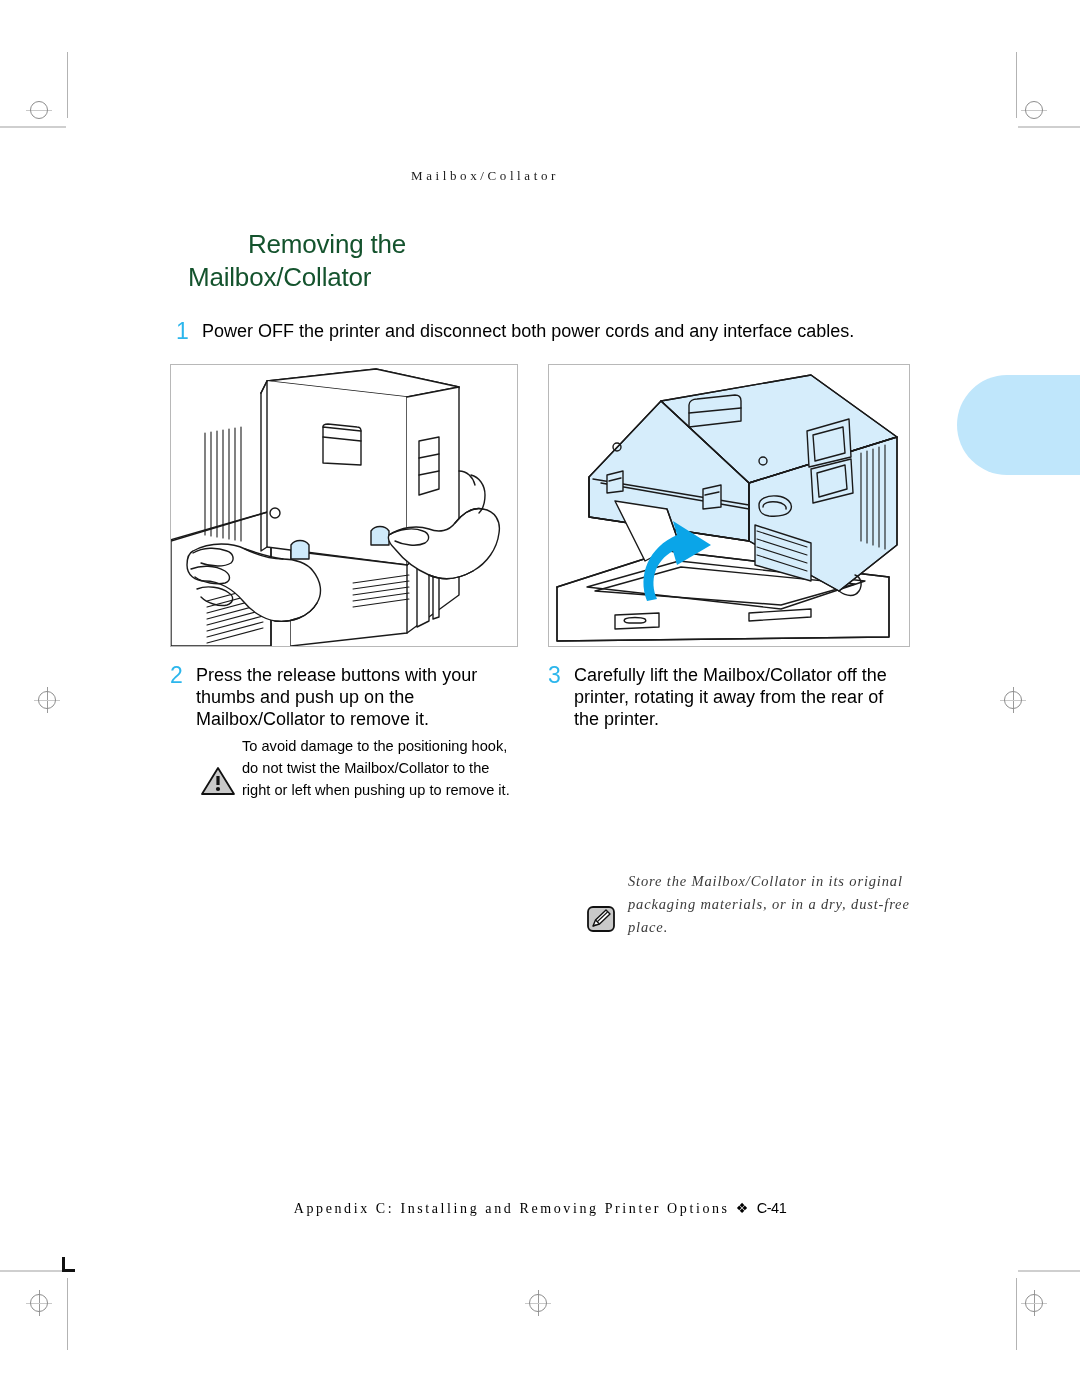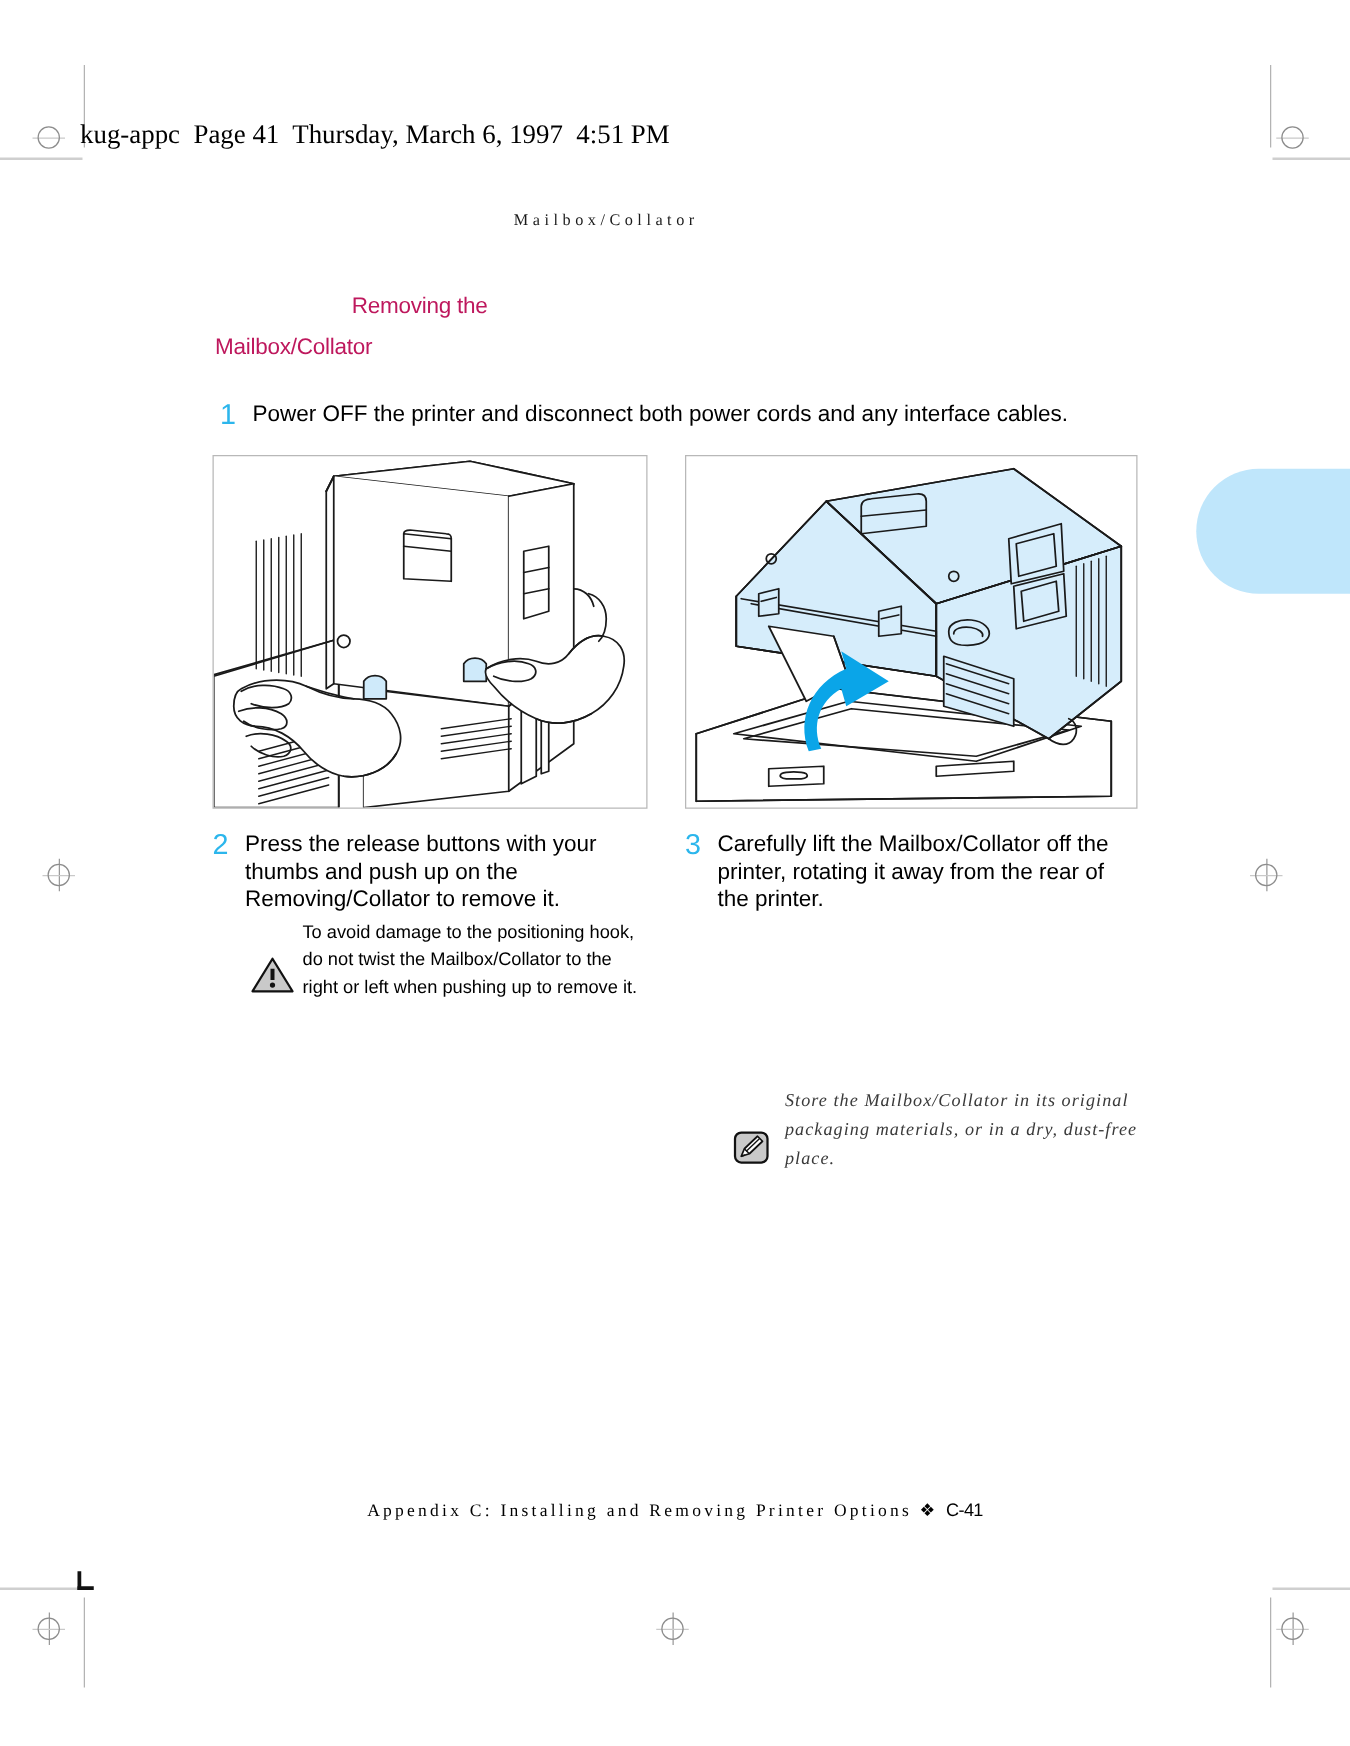--- a/index.html
+++ b/index.html
@@ -85,25 +85,25 @@
     text-align: center;
     font-family: "Liberation Serif", serif;
     font-size: 13px;
     letter-spacing: 3.6px;
     color: #1a1a1a;
   }
 
   
   .title-block {
     position: absolute;
-    left: 172px;
+    left: 188px;
     top: 228px;
     width: 330px;
-    color: #be185d;
-    font-size: 18px;
+    color: #14532d;
+    font-size: 26px;
     line-height: 33px;
     letter-spacing: -0.2px;
   }
   .title-l1 { text-align: right; padding-right: 112px; }
   .title-l2 { text-align: left; }
 
   
   .thumb-tab {
     position: absolute;
     right: 0;
@@ -237,21 +237,20 @@
   <div class="rule-v" style="left:67px; top:52px; height:66px;"></div>
   <div class="rule-v" style="left:1016px; top:52px; height:66px;"></div>
   <div class="rule-h" style="left:0; top:126px; width:66px;"></div>
   <div class="rule-h" style="left:1018px; top:126px; width:62px;"></div>
   <div class="rule-h" style="left:0; top:1270px; width:66px;"></div>
   <div class="rule-h" style="left:1018px; top:1270px; width:62px;"></div>
   <div class="rule-v" style="left:67px; top:1278px; height:72px;"></div>
   <div class="rule-v" style="left:1016px; top:1278px; height:72px;"></div>
   <div class="corner-l" style="left:62px; top:1257px;"></div>
 
-  <div class="hdr-text">kug-appc  Page 41  Thursday, March 6, 1997  4:51 PM</div>
 
   <div class="running-head">Mailbox/Collator</div>
 
   <div class="title-block">
     <div class="title-l1">Removing the</div>
     <div class="title-l2">Mailbox/Collator</div>
   </div>
 
   <div class="thumb-tab"></div>
 
@@ -418,21 +417,21 @@
       <path d="M290 226 C298 232 306 232 310 226 C314 220 312 212 306 210" fill="none"></path>
 
       <g stroke="none">
         <path d="M98 236 C88 210 100 182 128 170 L124 156 L162 180 L128 200 L124 186 C106 196 100 216 108 234 Z" fill="#0aa5e8"></path>
       </g>
     </svg>
   </div>
 
   <div class="step" id="step2">
     <div class="step-num">2</div>
-    <div class="step-body">Press the release buttons with your thumbs and push up on the Removing/Collator to remove it.</div>
+    <div class="step-body">Press the release buttons with your thumbs and push up on the Mailbox/Collator to remove it.</div>
   </div>
 
   <div class="step" id="step3">
     <div class="step-num">3</div>
     <div class="step-body">Carefully lift the Mailbox/Collator off the printer, rotating it away from the rear of the printer.</div>
   </div>
 
   <div class="note" id="note-a">
     <div class="note-icon">
       <svg width="36" height="32" viewBox="0 0 36 32">

